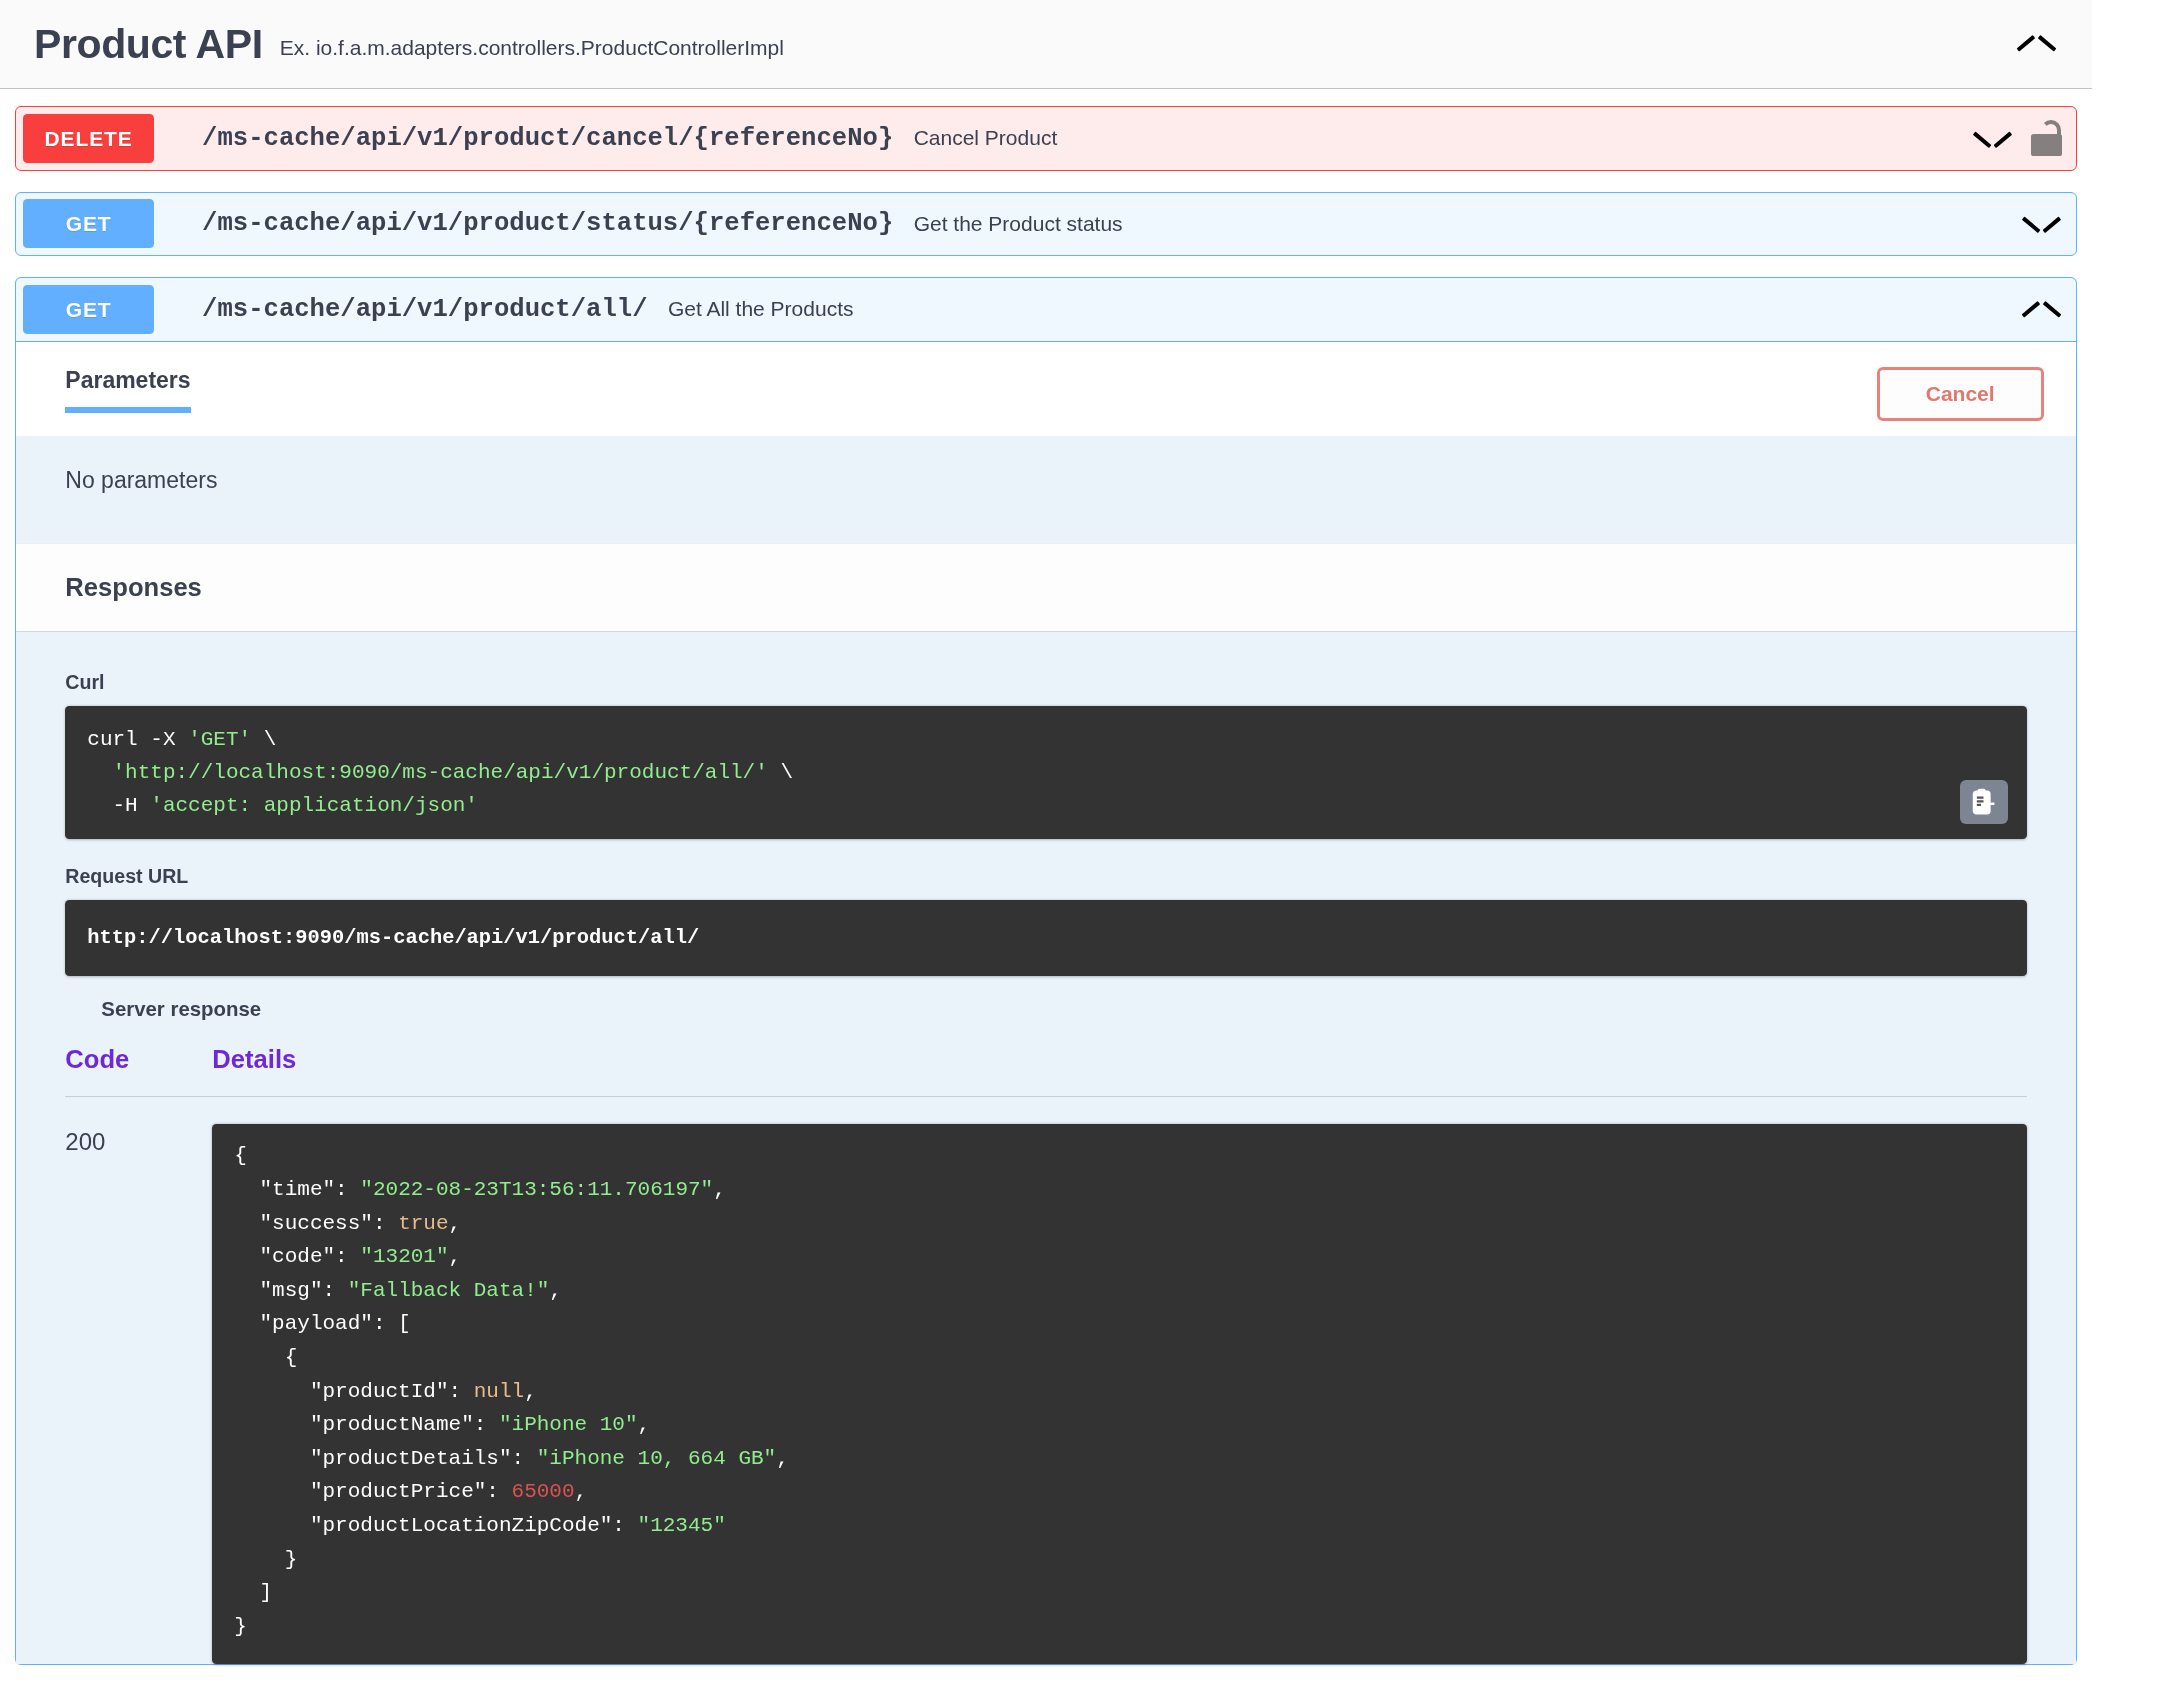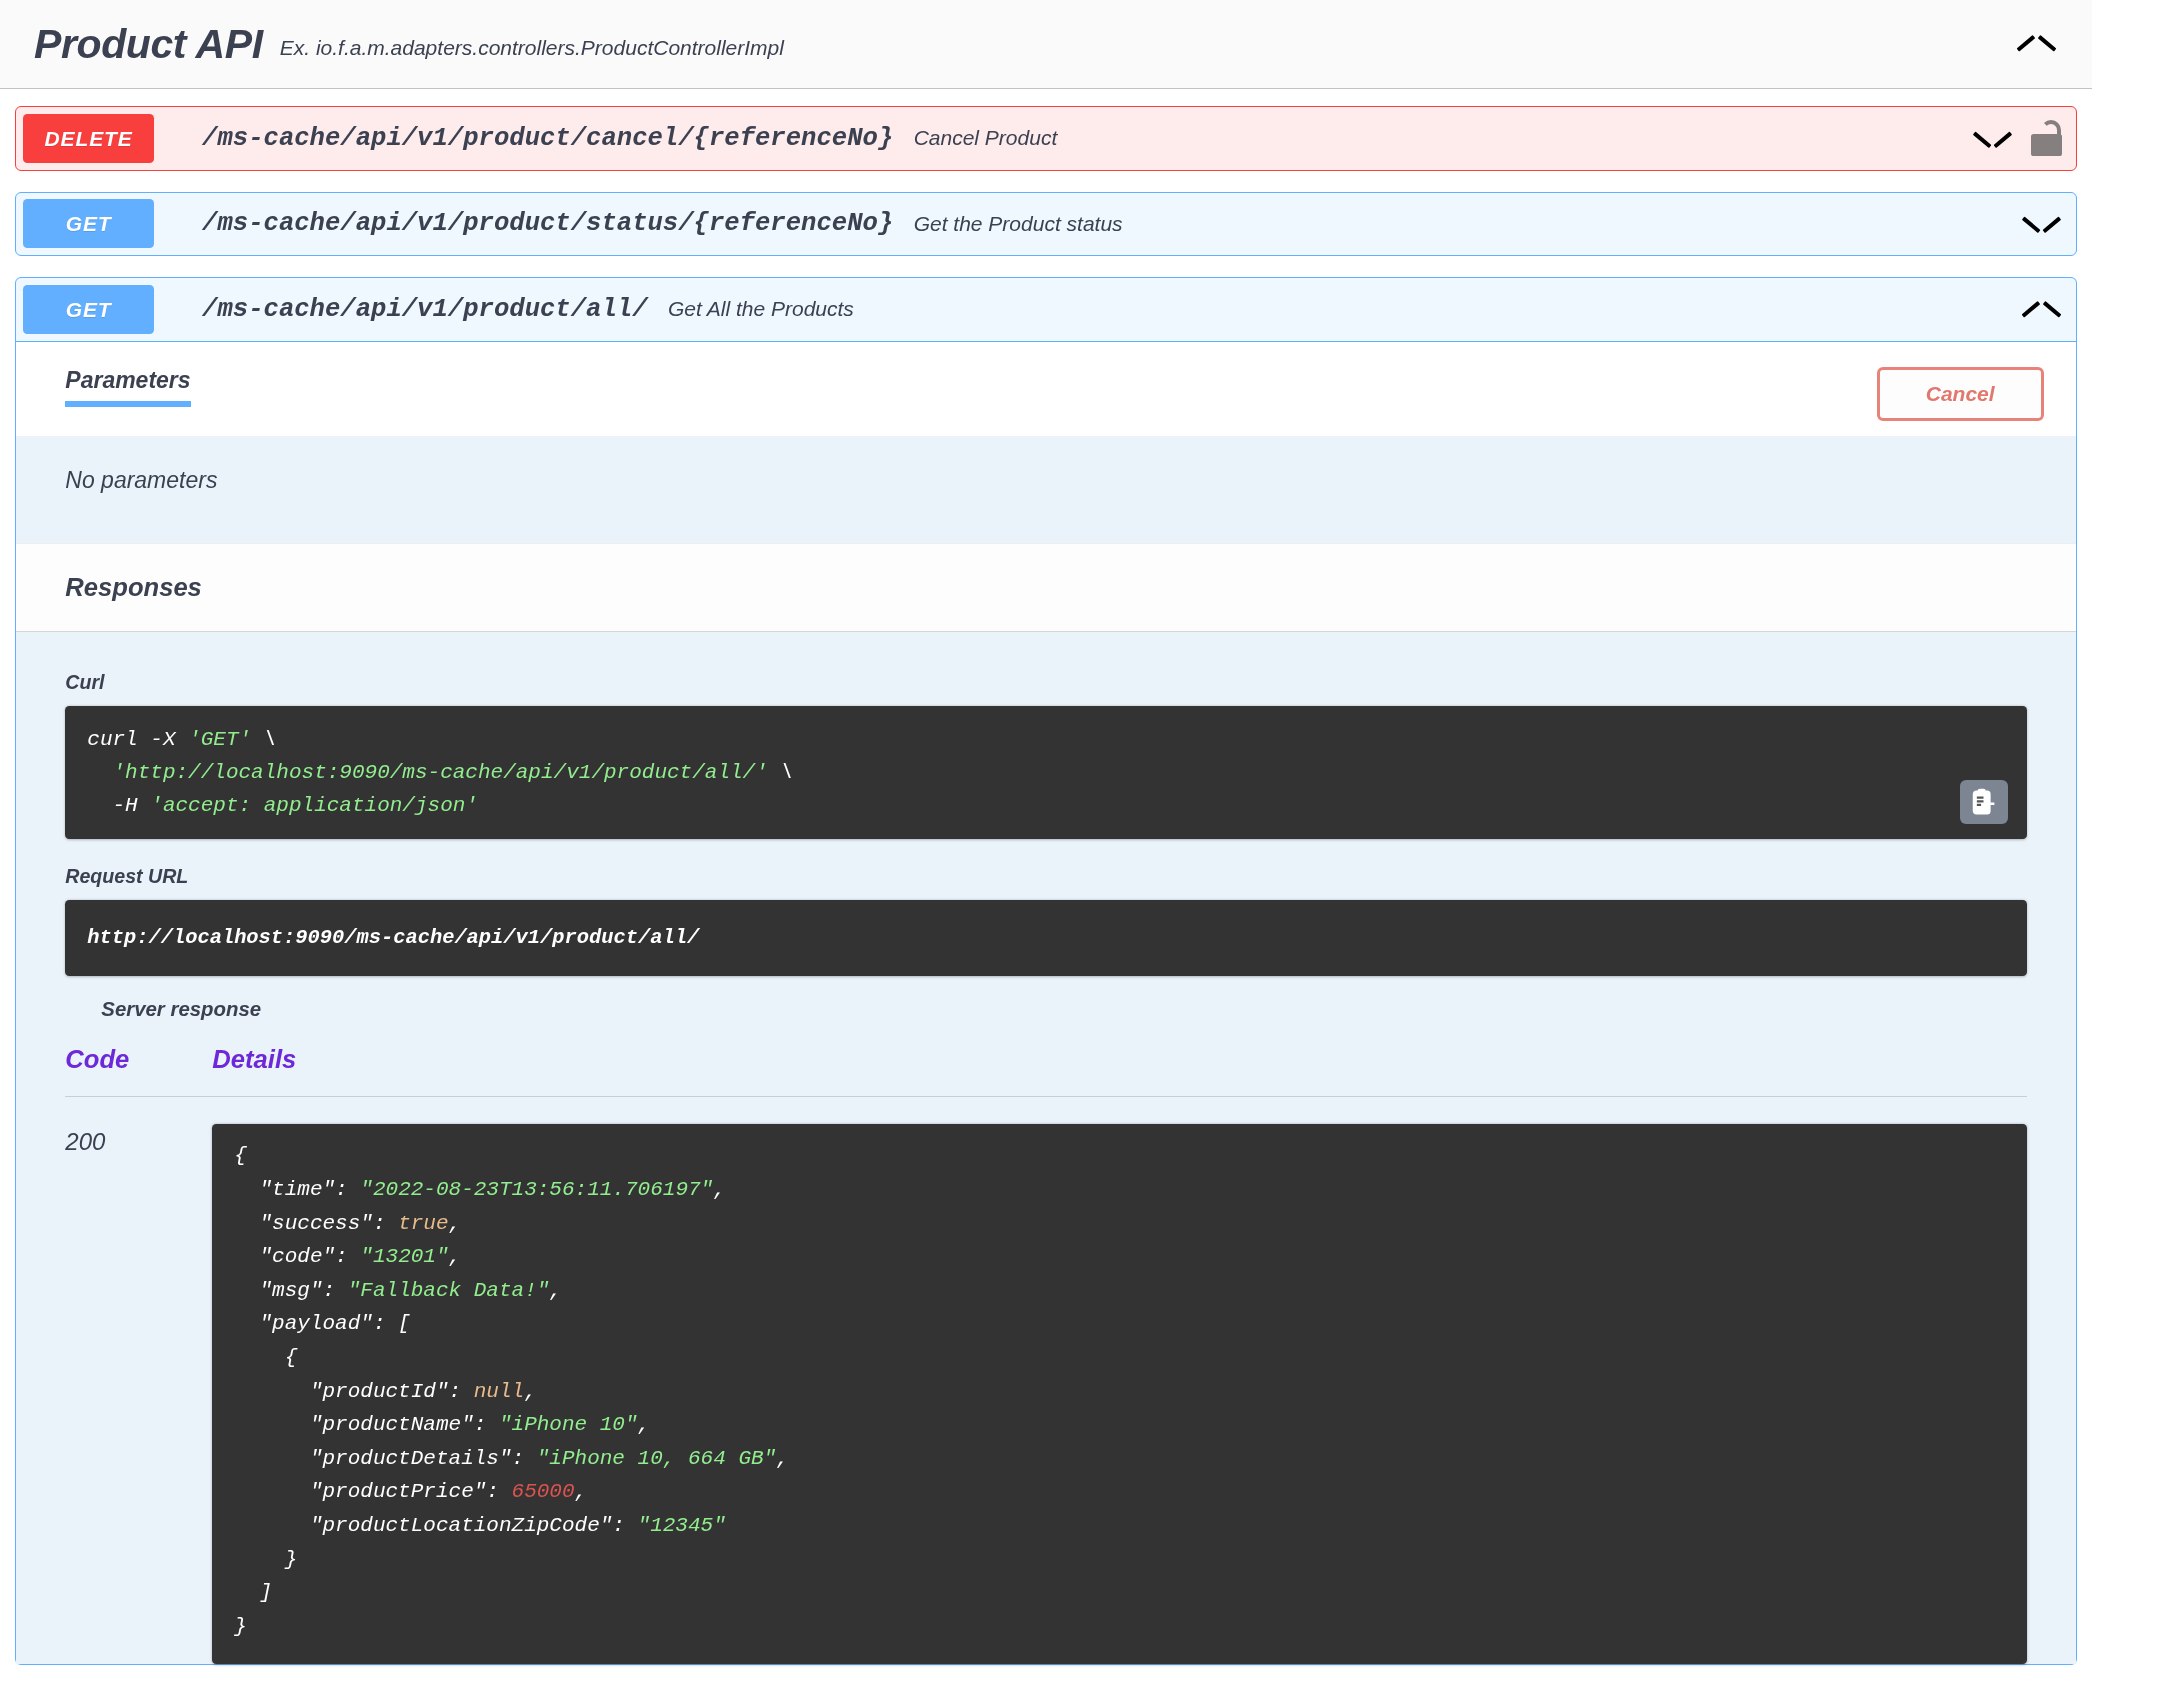--- a/index.html
+++ b/index.html
@@ -10,21 +10,20 @@
     background: #fff;
     font-family: "Liberation Sans", sans-serif;
     overflow: hidden;
   }
 
   .page {
     position: relative;
     width: 2092px;
     height: 1692px;
     background: #fff;
-    font-style: italic;
   }
 
   
   .tag-header {
     display: flex;
     align-items: center;
     padding: 0 37px 0 34px;
     height: 89px;
     background: #fafafa;
     border-bottom: 0.9px solid rgba(59,65,81,.3);
@@ -170,21 +169,21 @@
     align-items: flex-start;
     justify-content: space-between;
     background: #fff;
     padding: 25.6px 32px 0 49px;
     height: 94px;
   }
   .tab-parameters {
     font-size: 23px;
     font-weight: bold;
     color: #3b4151;
-    padding-bottom: 13px;
+    padding-bottom: 19px;
     position: relative;
   }
   .tab-parameters::after {
     content: "";
     position: absolute;
     left: 0; right: 0; bottom: 0;
     height: 6px;
     background: #61affe;
   }
   .btn-cancel {

